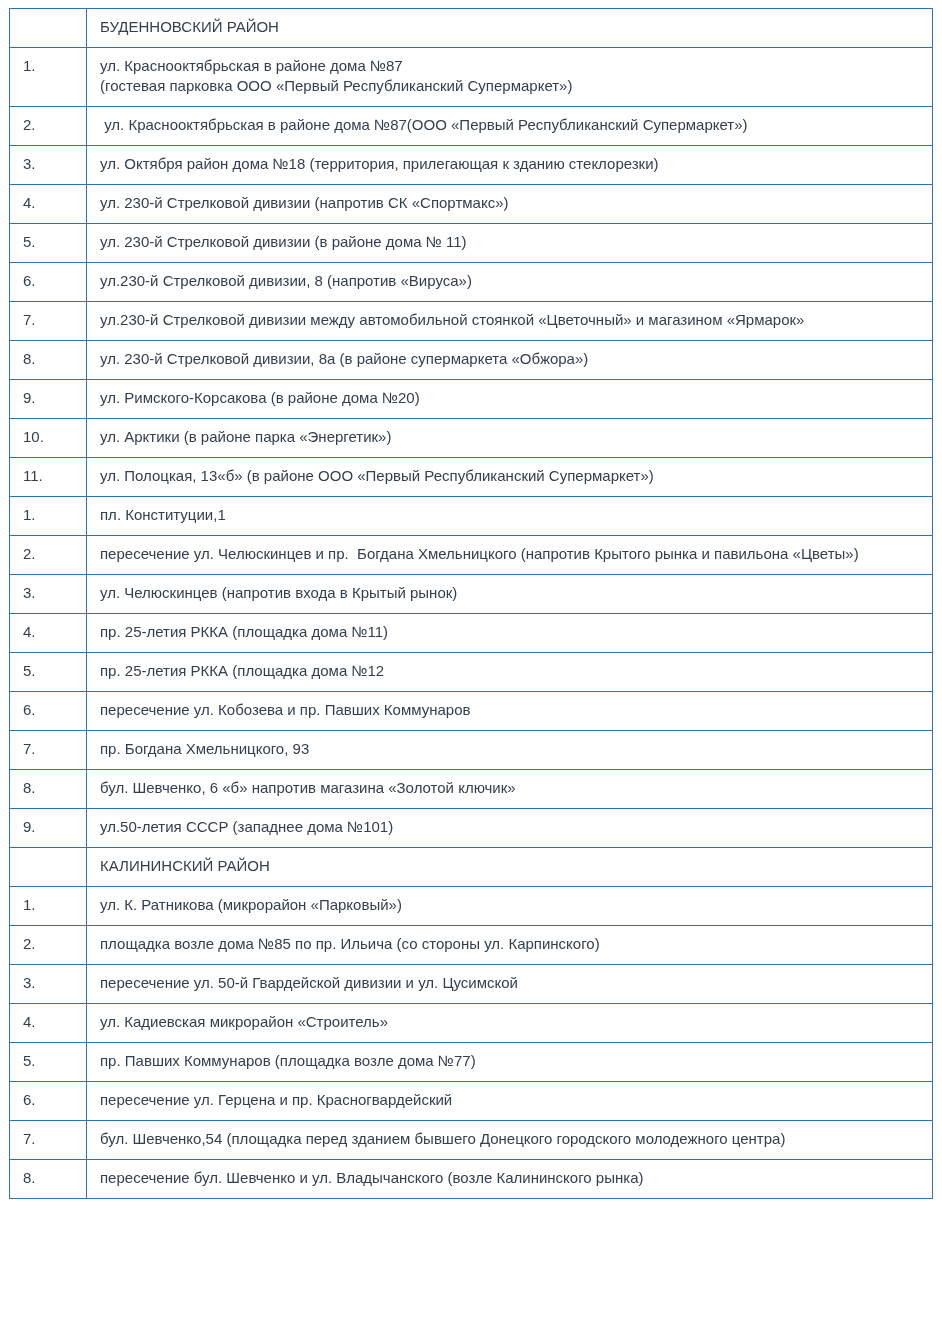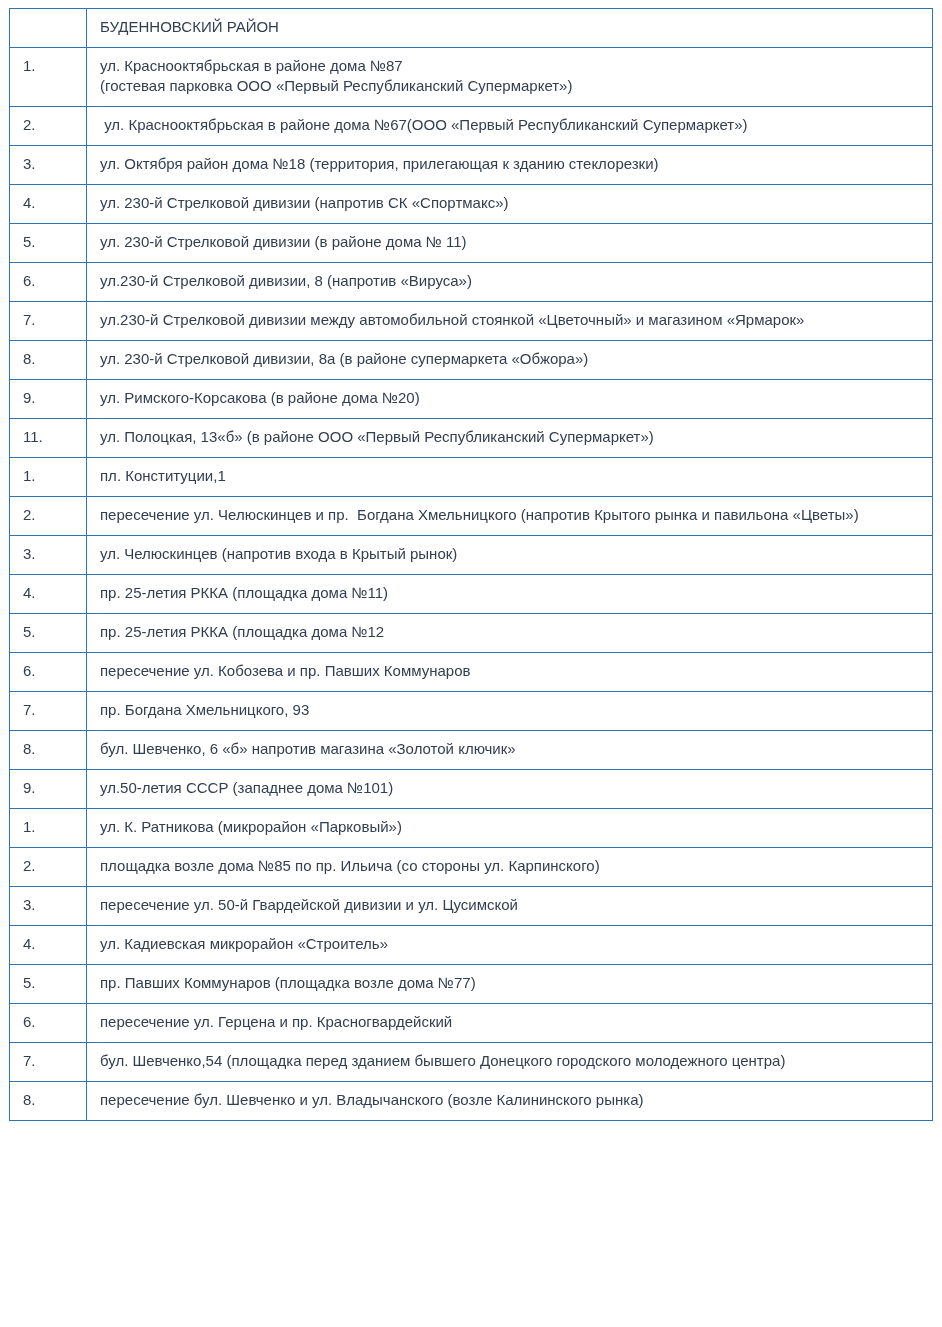--- a/index.html
+++ b/index.html
@@ -53,21 +53,21 @@
   </tr>
 
   <tr class="data-row">
     <td class="num">1.</td>
     <td class="loc">ул. Краснооктябрьская в районе дома №87
 (гостевая парковка ООО «Первый Республиканский Супермаркет»)</td>
   </tr>
 
   <tr class="data-row">
     <td class="num">2.</td>
-    <td class="loc"> ул. Краснооктябрьская в районе дома №67(ООО «Первый Республиканский Супермаркет»)</td>
+    <td class="loc"> ул. Краснооктябрьская в районе дома №87(ООО «Первый Республиканский Супермаркет»)</td>
   </tr>
 
   <tr class="data-row">
     <td class="num">3.</td>
     <td class="loc">ул. Октября район дома №18 (территория, прилегающая к зданию стеклорезки)</td>
   </tr>
 
   <tr class="data-row">
     <td class="num">4.</td>
     <td class="loc">ул. 230-й Стрелковой дивизии (напротив СК «Спортмакс»)</td>
@@ -91,20 +91,24 @@
   <tr class="data-row">
     <td class="num">8.</td>
     <td class="loc">ул. 230-й Стрелковой дивизии, 8а (в районе супермаркета «Обжора»)</td>
   </tr>
 
   <tr class="data-row">
     <td class="num">9.</td>
     <td class="loc">ул. Римского-Корсакова (в районе дома №20)</td>
   </tr>
 
+  <tr class="data-row">
+    <td class="num">10.</td>
+    <td class="loc">ул. Арктики (в районе парка «Энергетик»)</td>
+  </tr>
 
   <tr class="data-row">
     <td class="num">11.</td>
     <td class="loc">ул. Полоцкая, 13«б» (в районе ООО «Первый Республиканский Супермаркет»)</td>
   </tr>
 
 
 
 
 
@@ -146,20 +150,24 @@
   <tr class="data-row">
     <td class="num">8.</td>
     <td class="loc">бул. Шевченко, 6 «б» напротив магазина «Золотой ключик»</td>
   </tr>
 
   <tr class="data-row">
     <td class="num">9.</td>
     <td class="loc">ул.50-летия СССР (западнее дома №101)</td>
   </tr>
 
+  <tr class="section-row">
+    <td class="num"></td>
+    <td class="loc">КАЛИНИНСКИЙ РАЙОН</td>
+  </tr>
 
   <tr class="data-row">
     <td class="num">1.</td>
     <td class="loc">ул. К. Ратникова (микрорайон «Парковый»)</td>
   </tr>
 
   <tr class="data-row">
     <td class="num">2.</td>
     <td class="loc">площадка возле дома №85 по пр. Ильича (со стороны ул. Карпинского)</td>
   </tr>

